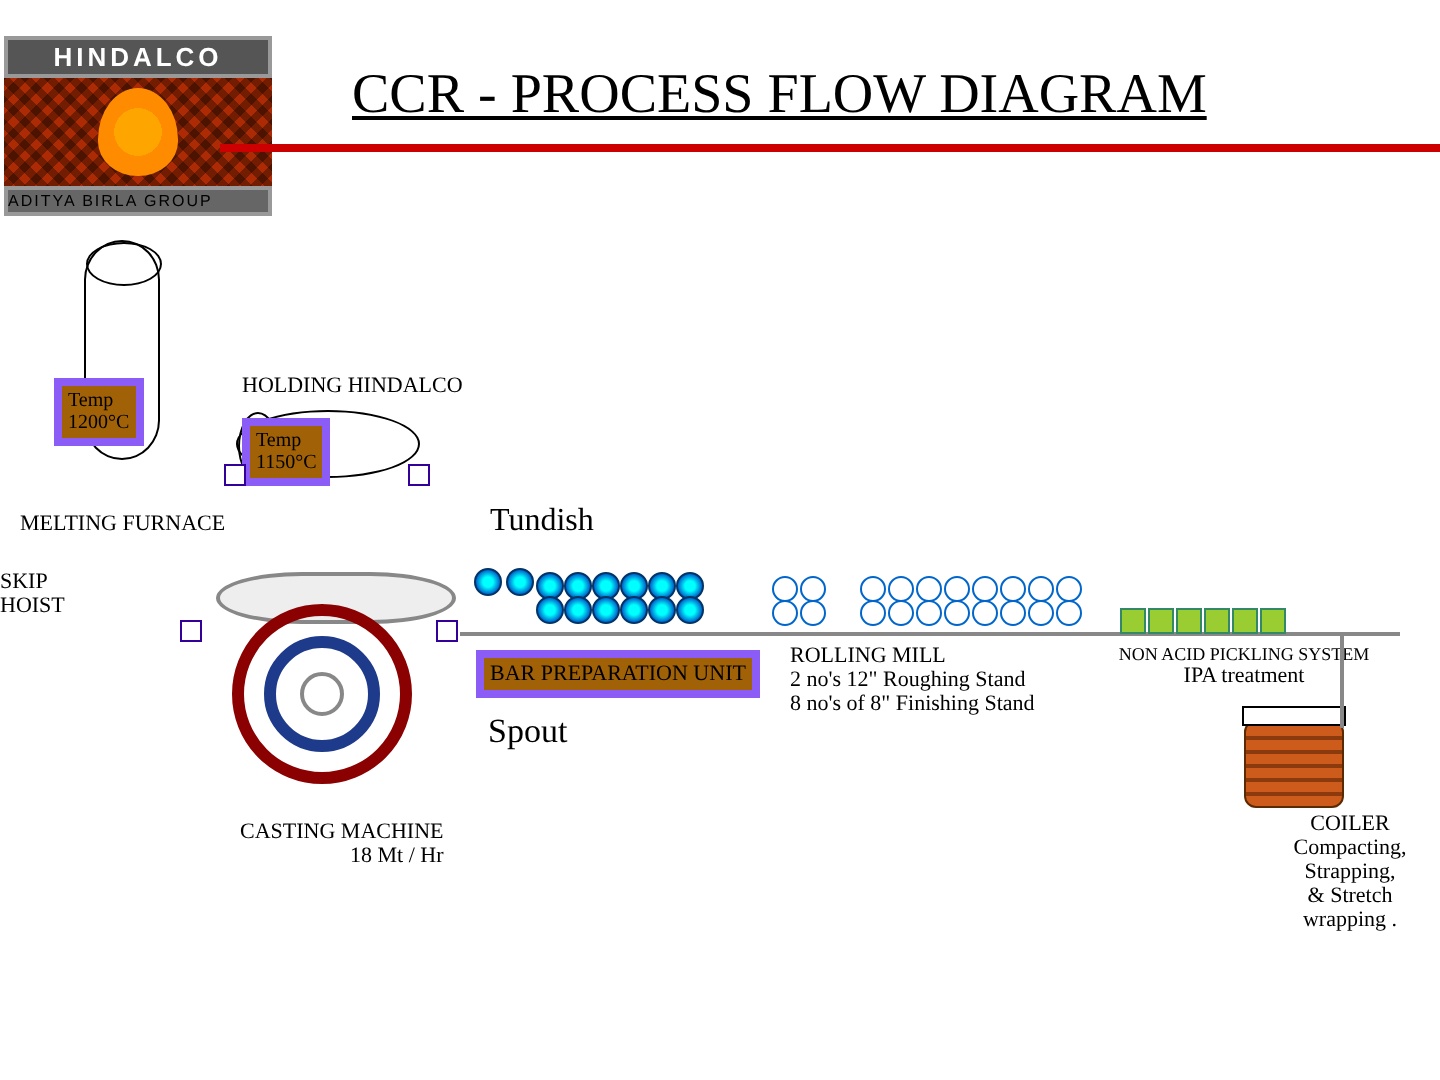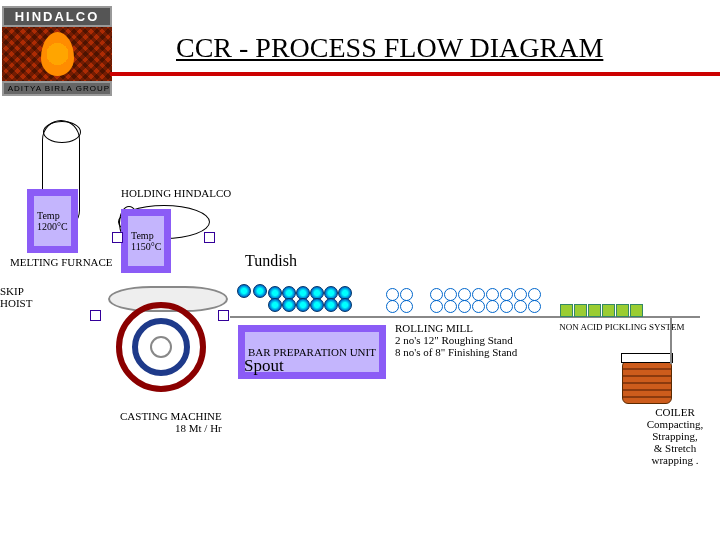--- a/index.html
+++ b/index.html
@@ -1,25 +1,25 @@
 <!DOCTYPE html>
 <html><head>
 <meta charset="utf-8">
 <style>
   body{margin:0;width:720px;height:540px;font-family:"Times New Roman",serif;position:relative;background:#fff;overflow:hidden}
-  .logo{position:absolute;left:2px;top:6px;width:110px;height:90px}
+  .logo{position:absolute;left:2px;top:18px;width:134px;height:90px}
   .logo-top{background:#555;border:2px solid #999;color:#fff;font:bold 13px Arial;letter-spacing:2px;text-align:center;padding:1px 0}
   .logo-pat{height:54px;background:repeating-linear-gradient(45deg,#d2691e 0 4px,#8b4513 4px 8px),repeating-linear-gradient(-45deg,#d2691e 0 4px,#8b4513 4px 8px);background-blend-mode:multiply;position:relative}
   .logo-pat::after{content:"";position:absolute;left:35%;top:10%;width:30%;height:80%;background:radial-gradient(circle,#ffa500 0 40%,#ff8c00 40% 100%);border-radius:50% 50% 50% 50%/60% 60% 40% 40%}
-  .logo-bot{background:#666;border:2px solid #999;font:8px Arial;letter-spacing:1px;text-align:right;padding:1px 0;color:#000}
+  .logo-bot{background:#666;border:2px solid #999;font:8px Arial;letter-spacing:1px;text-align:left;padding:1px 0;color:#000}
   .title{position:absolute;left:176px;top:32px;font-size:28px;text-decoration:underline}
   .hr{position:absolute;left:110px;top:72px;width:610px;height:4px;background:#c00}
   .lbl{position:absolute;font:11px "Times New Roman"}
   .lbl-b{font-weight:normal}
-  .box{position:absolute;border:7px solid #8b5cf6;background:#c4b5fd;font:10px "Times New Roman";padding:14px 3px}
+  .box{position:absolute;border:4px solid #8b5cf6;background:#a16207;font:10px "Times New Roman";padding:2px 3px}
   
   .mf-ell{position:absolute;left:42px;top:120px;width:36px;height:108px;border:1px solid #000;border-radius:50%/18%;background:#fff}
   .mf-ell::before{content:"";position:absolute;left:0;top:0;width:100%;height:20px;border:1px solid #000;border-radius:50%}
   .hf-ell{position:absolute;left:118px;top:205px;width:90px;height:32px;border:1px solid #000;border-radius:50%/50%;background:#fff}
   .hf-ell::before{content:"";position:absolute;left:0;top:0;width:18px;height:100%;border:1px solid #000;border-radius:50%}
   
   .sq{position:absolute;width:9px;height:9px;border:1px solid #309;background:#fff}
   
   .wheel{position:absolute;left:116px;top:302px;width:78px;height:78px;border-radius:50%;border:6px solid #8b0000}
   .wheel::before{content:"";position:absolute;left:10px;top:10px;width:46px;height:46px;border-radius:50%;border:6px solid #1e3a8a}
@@ -143,20 +143,21 @@
 </div>
 
 <div style="position:absolute;left:395px;top:322px;font:11px 'Times New Roman'">
   <div>ROLLING MILL</div>
   <div>2 no's 12" Roughing Stand</div>
   <div>8 no's of 8" Finishing Stand</div>
 </div>
 
 <div style="position:absolute;left:552px;top:322px;font:9px 'Times New Roman';text-align:center;width:140px">
   <div class="lbl-b">NON ACID PICKLING SYSTEM</div>
+  <div style="font-size:11px">IPA treatment</div>
 </div>
 
 <div class="coiler"></div>
 <div class="line" style="left:670px;top:318px;width:2px;height:46px"></div>
 <div style="position:absolute;left:630px;top:406px;font:11px 'Times New Roman';text-align:center;width:90px">
   <div>COILER</div>
   <div>Compacting,</div>
   <div>Strapping,</div>
   <div>&amp; Stretch</div>
   <div>wrapping .</div>

